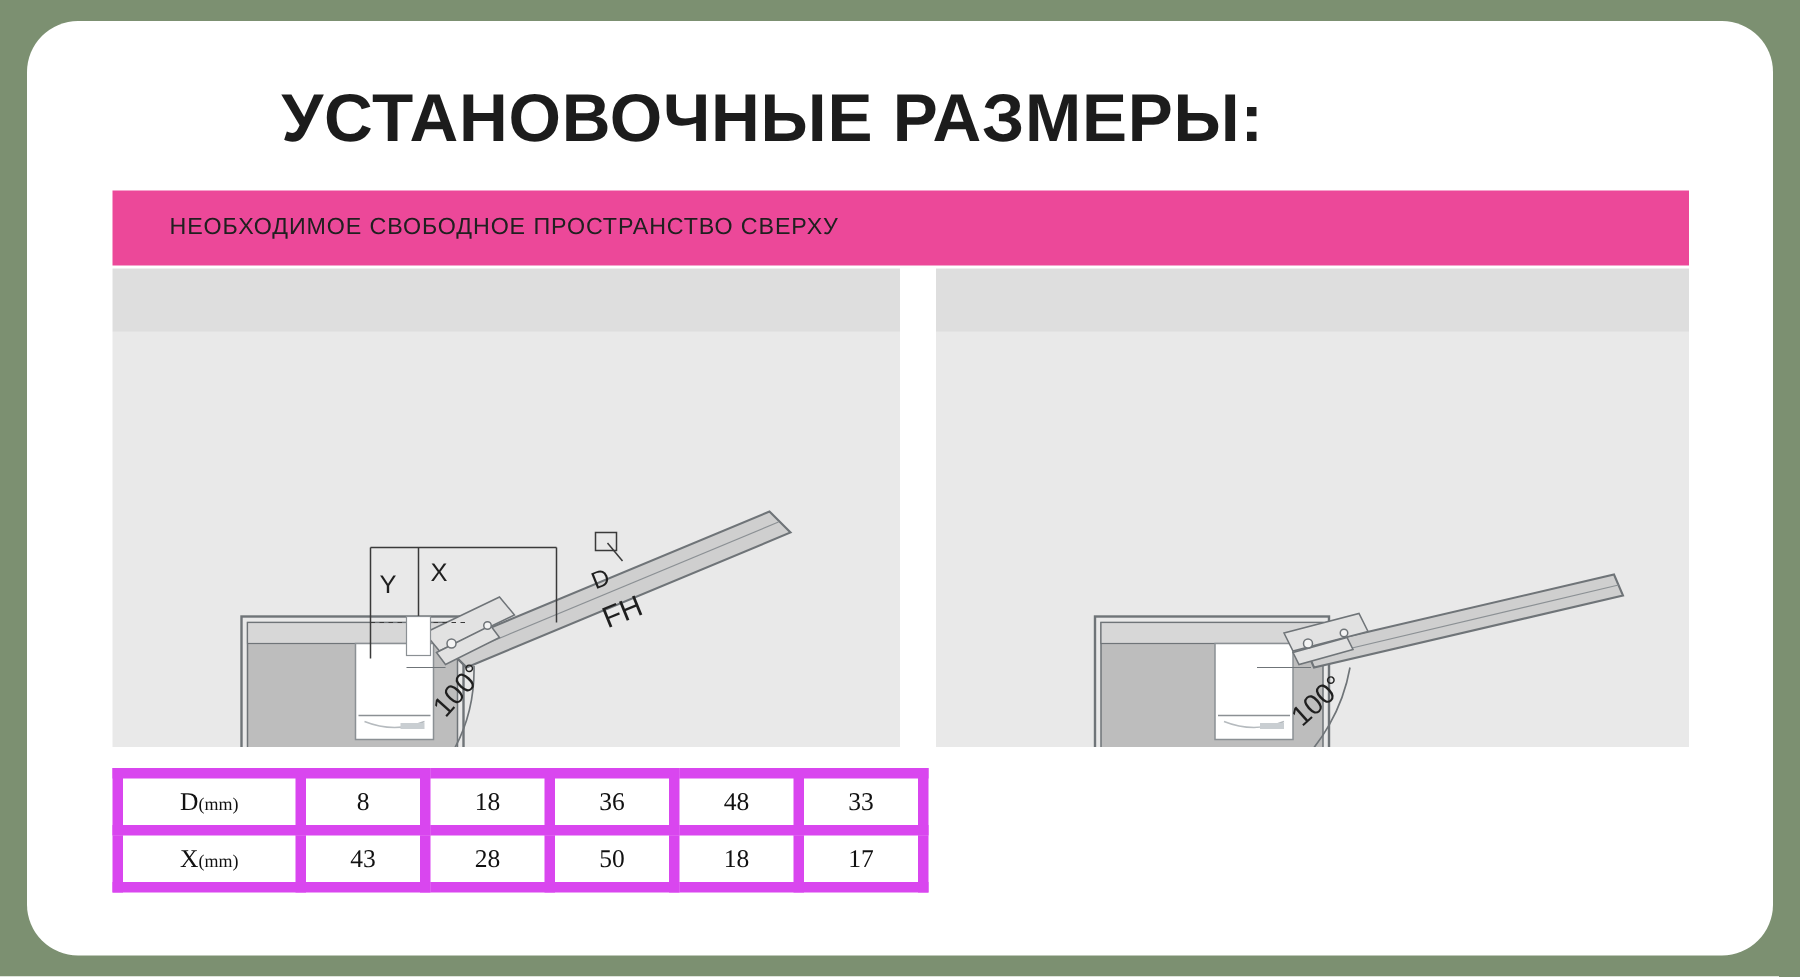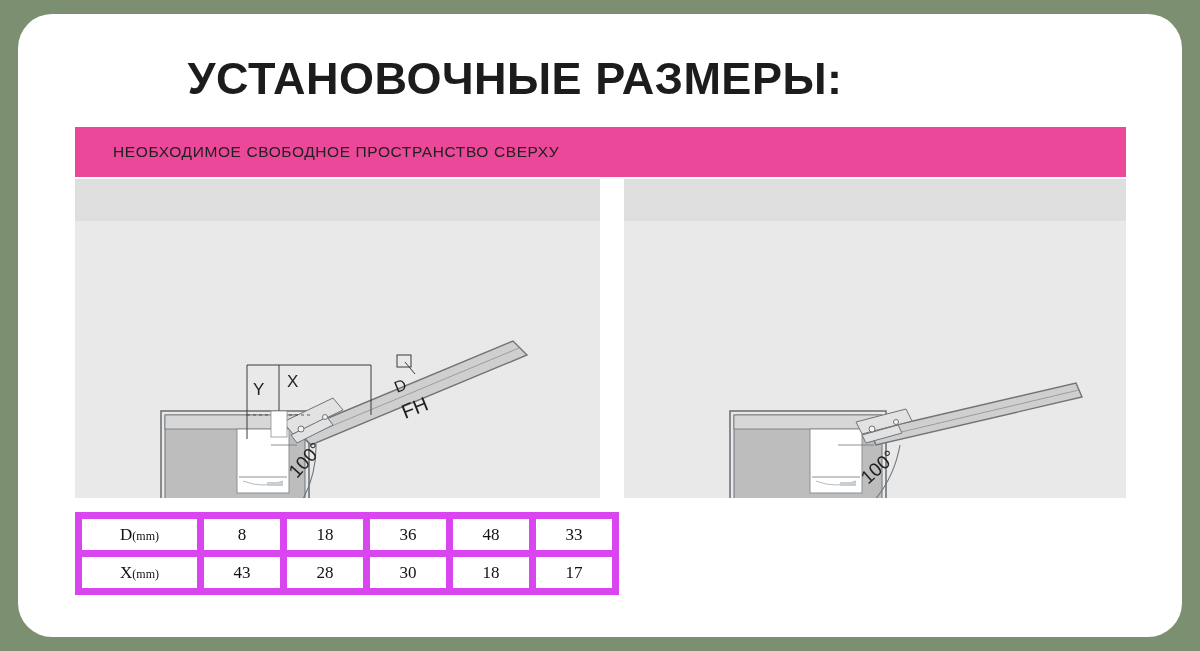--- a/index.html
+++ b/index.html
@@ -225,21 +225,21 @@
           <td class="val">36</td>
           <td class="val">48</td>
           <td class="val">33</td>
         </tr>
         <tr>
           <td class="rowhead">
             <span>X</span><span class="sub">(mm)</span>
           </td>
           <td class="val">43</td>
           <td class="val">28</td>
-          <td class="val">30</td>
+          <td class="val">50</td>
           <td class="val">18</td>
           <td class="val">17</td>
         </tr>
       </tbody>
     </table>
 
   </div>
 </div>
 
 </body></html>

